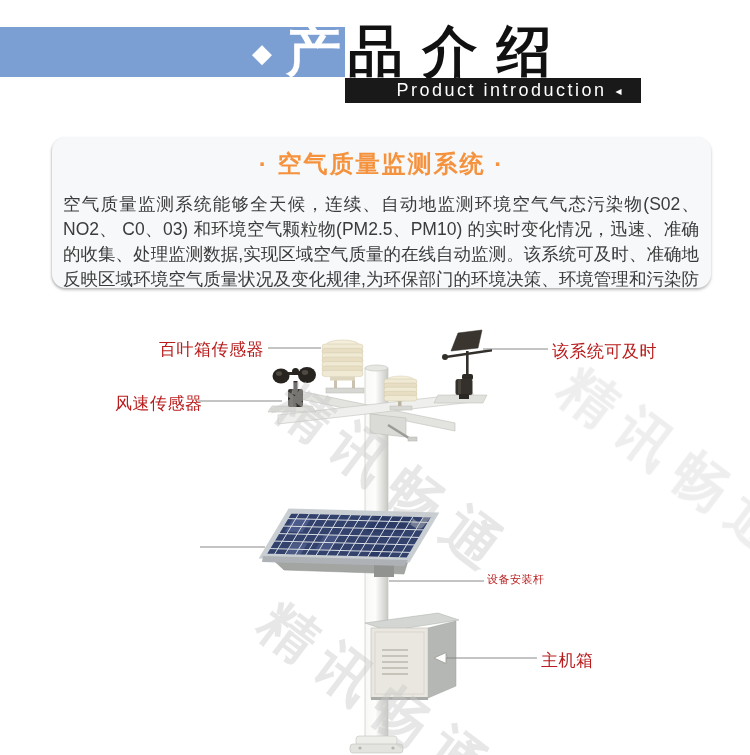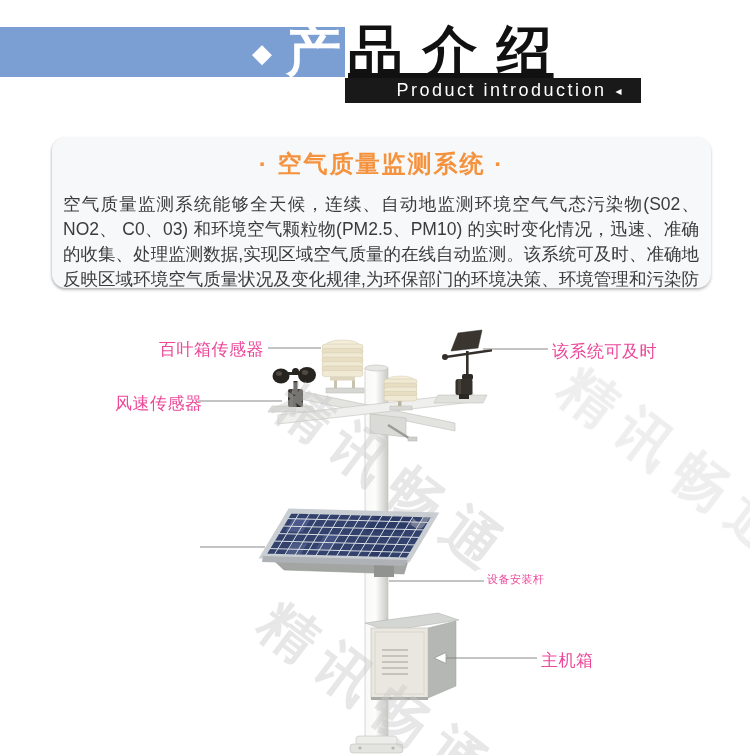--- a/index.html
+++ b/index.html
@@ -5,40 +5,40 @@
   html,body{margin:0;padding:0;background:#ffffff;}
   #page{position:relative;width:750px;height:755px;background:#ffffff;overflow:hidden;
         font-family:"Liberation Sans","DejaVu Sans",sans-serif;}
 
   
   .blue-band{position:absolute;left:0;top:27px;width:345px;height:50px;background:#7C9FD3;}
   .diamond{position:absolute;left:252px;top:40px;font-size:26px;color:#ffffff;line-height:26px;}
   .title-lead{position:absolute;left:286px;top:24px;font-size:55px;line-height:55px;
               font-weight:bold;color:#ffffff;white-space:nowrap;}
   .title-rest{position:absolute;left:348px;top:24px;font-size:55px;line-height:55px;
-              font-weight:bold;color:#111111;white-space:nowrap;letter-spacing:2px;text-decoration:underline;}
+              font-weight:bold;color:#111111;white-space:nowrap;letter-spacing:2px;}
   .sub-bar{position:absolute;left:345px;top:78px;width:296px;height:25px;background:#191919;
            color:#ffffff;display:flex;align-items:center;justify-content:center;
            font-size:18px;letter-spacing:2.5px;padding-left:32px;box-sizing:border-box;white-space:nowrap;}
   .sub-arrow{font-size:12px;margin-left:9px;letter-spacing:0;}
 
   
   .card{position:absolute;left:52px;top:137px;width:659px;height:151px;background:#f7f8fa;
         border-radius:14px;box-shadow:0 2px 3px rgba(110,110,110,.4), -1px 1px 2px rgba(150,150,150,.25);
         overflow:hidden;}
   .card-title{margin:11px 0 12px 0;text-align:center;font-size:24px;font-weight:bold;
               color:#F5923D;letter-spacing:2px;position:relative;z-index:2;}
   .card-body{margin:8px 12px 0 11px;font-size:17.5px;line-height:25px;color:#3b3b3b;
              text-align:justify;position:relative;z-index:2;}
   .card-watermark{position:absolute;left:492px;top:140px;font-size:42px;font-weight:bold;
                   color:rgba(150,150,150,.20);letter-spacing:8px;white-space:nowrap;
                   transform:rotate(57deg);transform-origin:left top;z-index:1;pointer-events:none;}
 
   
-  .dlabel{position:absolute;font-size:17px;color:#ec4899;white-space:nowrap;letter-spacing:.5px;}
+  .dlabel{position:absolute;font-size:17px;color:#b91c1c;white-space:nowrap;letter-spacing:.5px;}
   .lb-louver{left:158px;top:338px;width:106px;text-align:right;}
   .lb-winddir{left:552px;top:340px;}
   .lb-windspd{left:115px;top:392px;text-align:center;}
   .lb-solar{left:84px;top:538px;}
   .lb-pole{left:487px;top:572px;font-size:11px;}
   .lb-host{left:541px;top:649px;font-family:Liberation Mono, monospace;}
 
   svg{position:absolute;left:0;top:0;}
 </style>
 </head>

